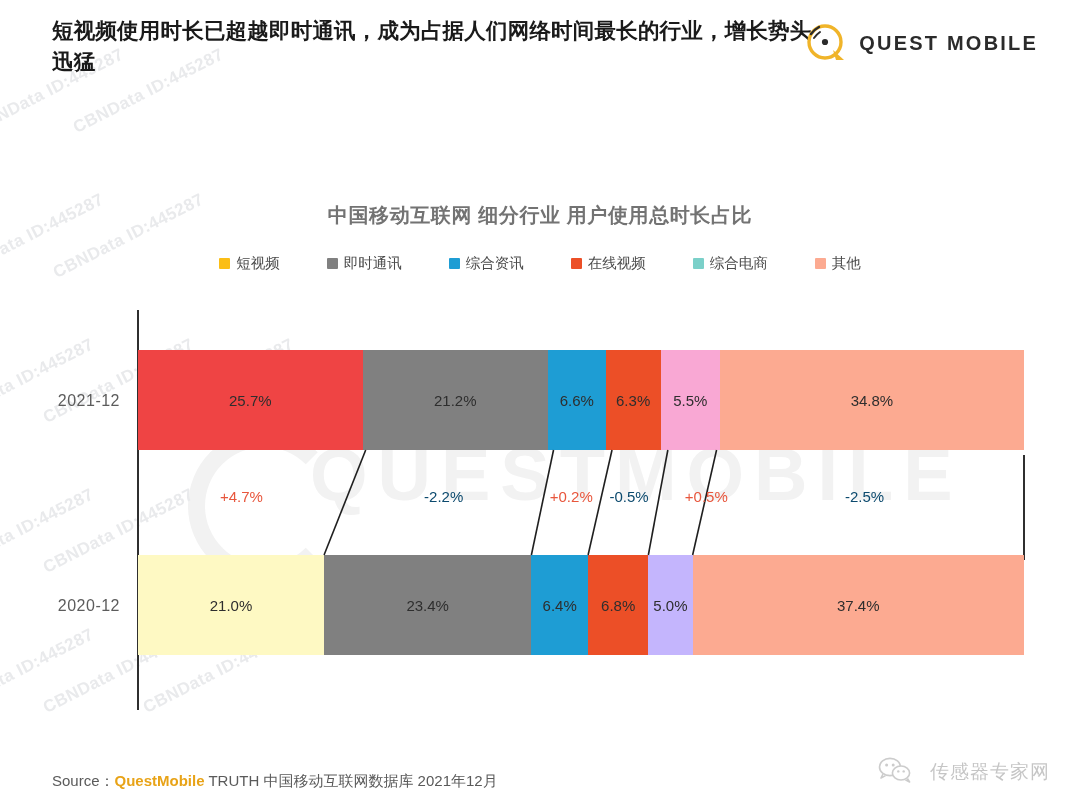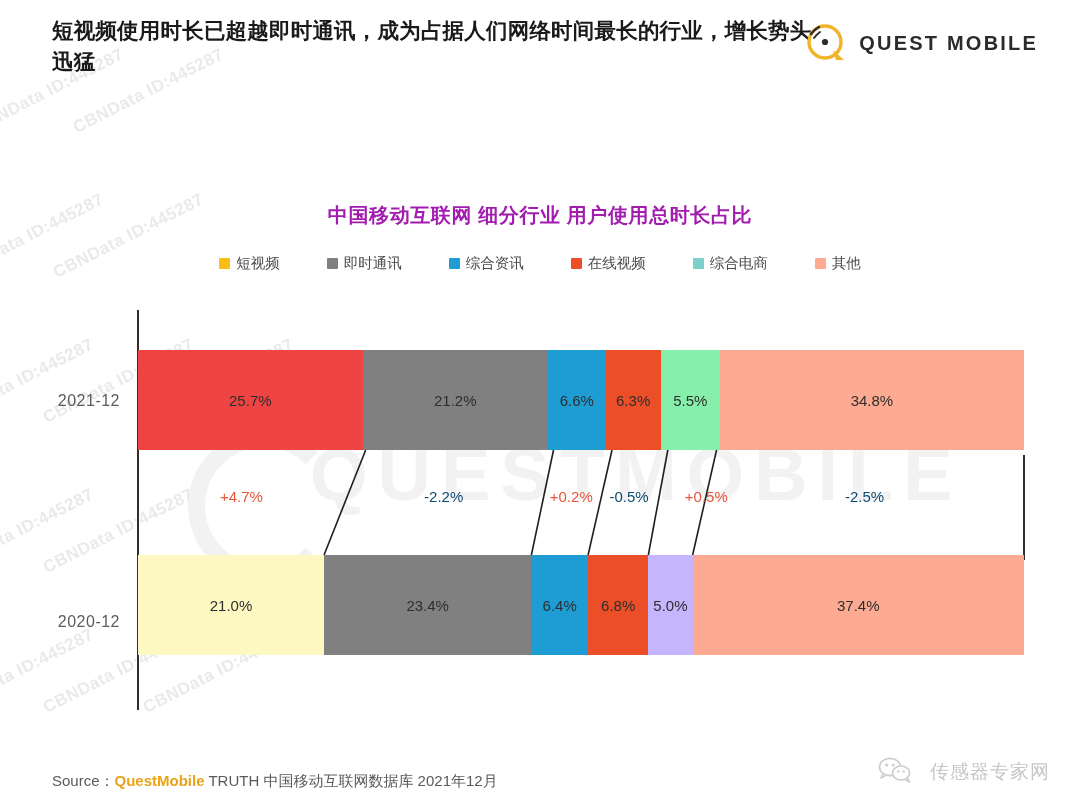--- a/index.html
+++ b/index.html
@@ -40,21 +40,21 @@
   .brand-mark{position:relative;width:46px;height:46px;}
   .brand-word{
     font-size:20px;font-weight:700;letter-spacing:2.2px;color:#2b2b2b;
     white-space:nowrap;
   }
 
   
   .chart{position:absolute;left:0;top:92px;width:1080px;height:640px;z-index:2;}
   .chart-title{
     position:absolute;left:0;top:110px;width:1080px;text-align:center;
-    font-size:20px;font-weight:700;color:#a21caf;letter-spacing:.6px;
+    font-size:20px;font-weight:700;color:#737373;letter-spacing:.6px;
   }
   .legend{
     position:absolute;left:0;top:162px;width:1080px;
     display:flex;justify-content:center;gap:47px;
   }
   .legend-item{display:flex;align-items:center;gap:6px;font-size:14.5px;color:#4a4a4a;}
   .swatch{width:11px;height:11px;display:inline-block;border-radius:1px;}
 
   .plot{position:absolute;left:138px;top:218px;width:886px;height:400px;}
   .axis-line{
@@ -70,21 +70,21 @@
   .seg{
     height:100%;display:flex;align-items:center;justify-content:center;
     font-size:15px;color:#2e2e2e;overflow:hidden;white-space:nowrap;
   }
 
   .row-label{
     position:absolute;width:110px;text-align:right;
     font-size:16px;color:#5c5c5c;letter-spacing:.5px;
   }
   .row-label-top{left:-128px;top:82px;}
-  .row-label-bot{left:-128px;top:303px;}
+  .row-label-bot{left:-128px;top:287px;}
 
   .delta-row{position:absolute;left:0;top:140px;width:886px;height:105px;}
   .delta{
     position:absolute;top:38px;font-size:15px;white-space:nowrap;text-align:center;
   }
   .delta.up{color:#e8563c;}
   .delta.down{color:#0c4a6e;}
 
   .connector{position:absolute;left:0;top:140px;width:886px;height:105px;overflow:visible;}
 
@@ -172,21 +172,21 @@
     <div class="right-line"></div>
 
     <div class="row-label row-label-top">2021-12</div>
     <div class="row-label row-label-bot">2020-12</div>
 
     <div class="bar bar-top" id="bar-top">
         <div class="seg" style="background: #ef4444; width: 227.702px;">25.7%</div>
         <div class="seg" style="background: rgb(128, 128, 128); width: 187.832px;">21.2%</div>
         <div class="seg" style="background: rgb(30, 157, 212); width: 58.476px;">6.6%</div>
         <div class="seg" style="background: rgb(236, 79, 39); width: 55.818px;">6.3%</div>
-        <div class="seg" style="background: #86efac; width: 60px; text-align: center;">5.5%</div>
+        <div class="seg" style="background: #f9a8d4; width: 60px; text-align: center;">5.5%</div>
         <div class="seg" style="background: rgb(252, 170, 145); width: 308.328px;">34.8%</div>
       </div>
     <div class="bar bar-bot" id="bar-bot">
         <div class="seg" style="background: #fef9c3; width: 186.06px;">21.0%</div>
         <div class="seg" style="background: rgb(128, 128, 128); width: 207.324px;">23.4%</div>
         <div class="seg" style="background: rgb(30, 157, 212); width: 56.704px;">6.4%</div>
         <div class="seg" style="background: rgb(236, 79, 39); width: 60.248px;">6.8%</div>
         <div class="seg" style="background: #c4b5fd; width: 44.3px;">5.0%</div>
         <div class="seg" style="background: rgb(252, 170, 145); width: 331.364px;">37.4%</div>
       </div>

